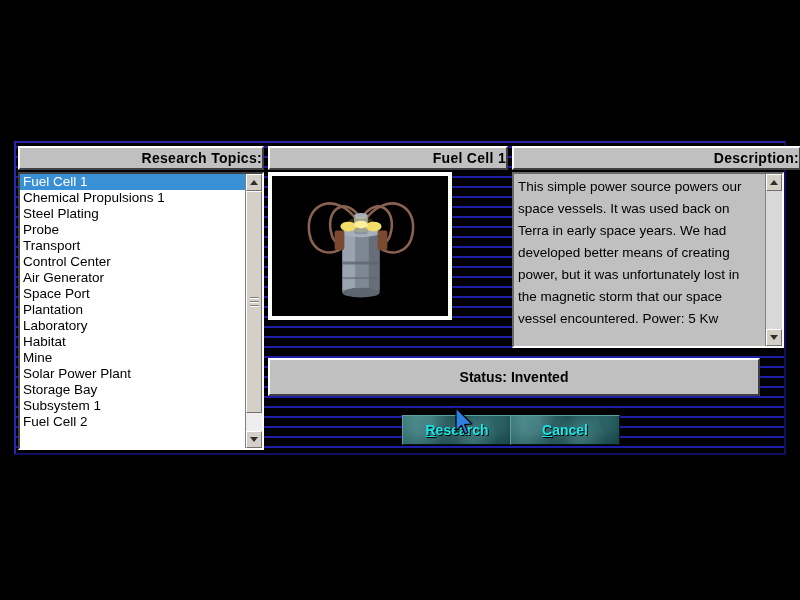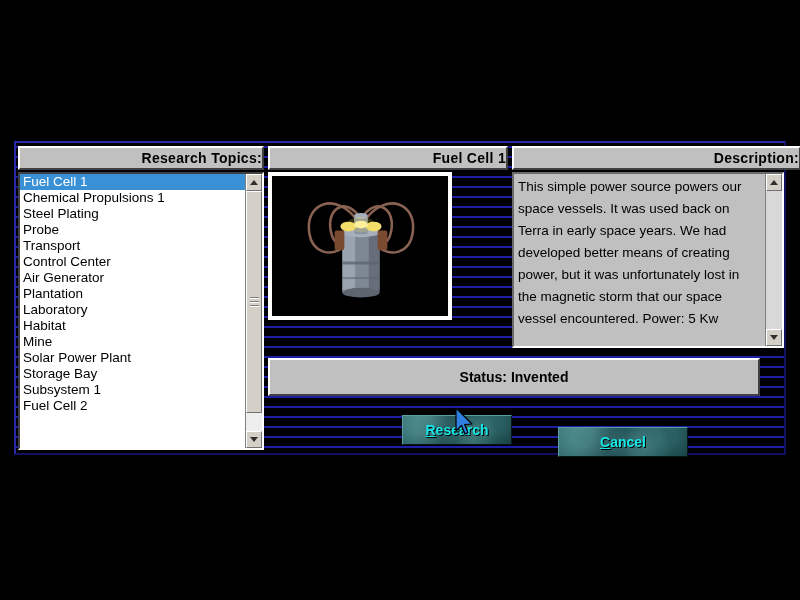--- a/index.html
+++ b/index.html
@@ -250,21 +250,21 @@
       radial-gradient(circle at 40% 85%, rgba(20,60,65,0.8) 0 12%, rgba(0,0,0,0) 45%),
       linear-gradient(135deg, #2b6467 0%, #17464a 45%, #0e3235 100%);
     border-top: 1px solid #57a0a2;
     border-left: 1px solid #57a0a2;
     border-right: 1px solid #06181a;
     border-bottom: 1px solid #06181a;
     box-sizing: border-box;
     cursor: pointer;
   }
   #btn-research { left: 386px; width: 110px; }
-  #btn-cancel   { left: 542px; width: 130px; margin-top: 12px; }
+  #btn-cancel   { left: 494px; width: 110px; }
   .accel { text-decoration: underline; }
 
   
   #cursor {
     position: absolute;
     left: 455px;
     top: 407px;
     width: 20px;
     height: 30px;
     pointer-events: none;
@@ -291,20 +291,21 @@
 
     <div id="topics-panel">
       <ul id="topics-list">
           <li class="sel">Fuel Cell 1</li>
           <li>Chemical Propulsions 1</li>
           <li>Steel Plating</li>
           <li>Probe</li>
           <li>Transport</li>
           <li>Control Center</li>
           <li>Air Generator</li>
+          <li>Space Port</li>
           <li>Plantation</li>
           <li>Laboratory</li>
           <li>Habitat</li>
           <li>Mine</li>
           <li>Solar Power Plant</li>
           <li>Storage Bay</li>
           <li>Subsystem 1</li>
           <li>Fuel Cell 2</li>
         </ul>
 

